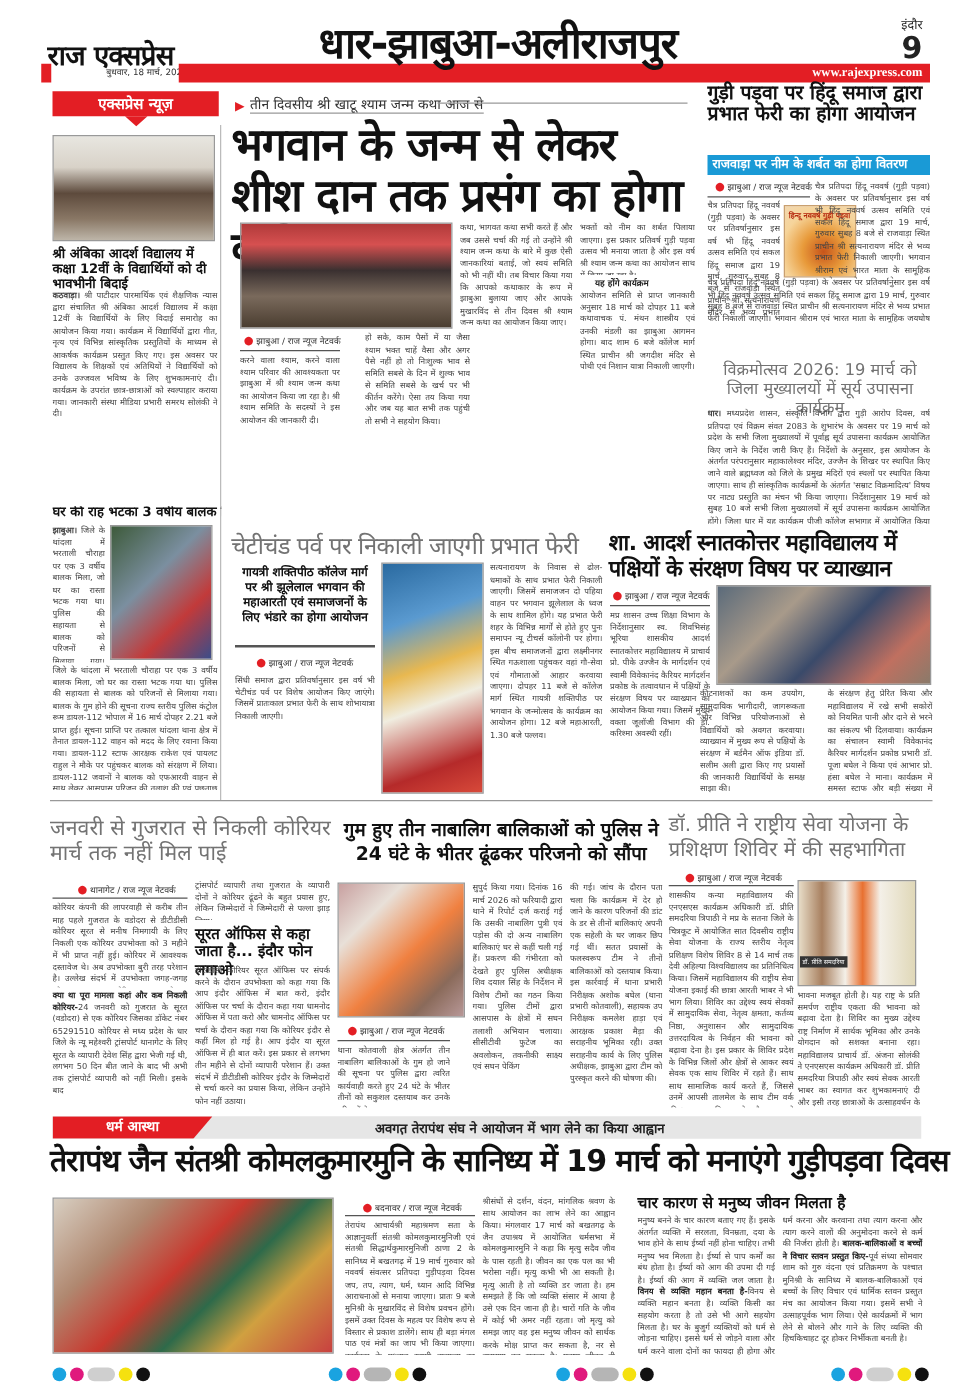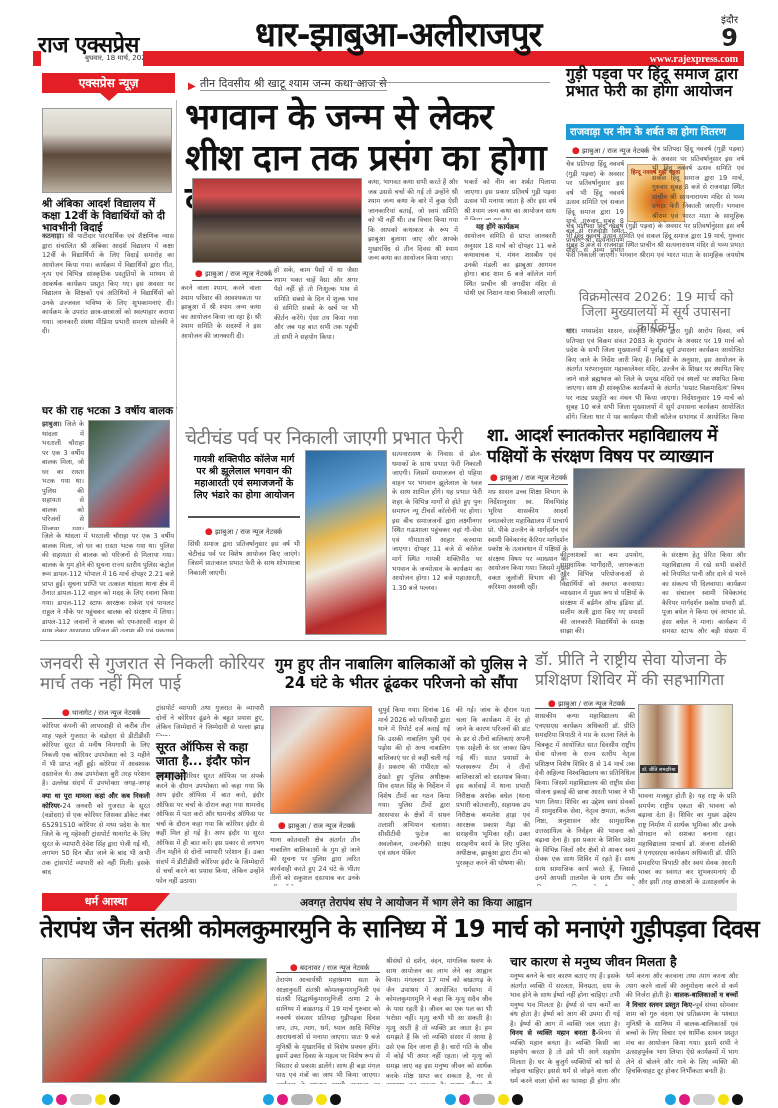--- a/index.html
+++ b/index.html
@@ -51,22 +51,22 @@
 <div class="abs photo" style="left:88px;top:420px;width:82px;height:108px;background:linear-gradient(135deg,#3d5a3a,#7b8fa0 40%,#c23a3a 70%,#3a4d8a);"></div>
 <div class="abs body-text" style="left:42px;top:532px;width:132px;height:100px;overflow:hidden;">जिले के थांदला में भरताली चौराहा पर एक 3 वर्षीय बालक मिला, जो घर का रास्ता भटक गया था। पुलिस की सहायता से बालक को परिजनों से मिलाया गया। बालक के गुम होने की सूचना राज्य स्तरीय पुलिस कंट्रोल रूम डायल-112 भोपाल में 16 मार्च दोपहर 2.21 बजे प्राप्त हुई। सूचना प्राप्ति पर तत्काल थांदला थाना क्षेत्र में तैनात डायल-112 वाहन को मदद के लिए रवाना किया गया। डायल-112 स्टाफ आरक्षक राकेश एवं पायलट राहुल ने मौके पर पहुंचकर बालक को संरक्षण में लिया। डायल-112 जवानों ने बालक को एफआरवी वाहन से साथ लेकर आसपास परिजन की तलाश की एवं पूछताछ करने पर बालक की माता उसे ढूंढते हुए मिली। बालक द्वारा पहचान और सत्यापन उपरांत मां के सुपुर्द किया गया।</div>
 
 <div class="abs" style="left:188px;top:80px;font-size:10px;color:#e31e24;">▶</div>
 <div class="abs" style="left:200px;top:75px;font-size:11px;color:#333;border-bottom:1px solid #999;">तीन दिवसीय श्री खाटू श्याम जन्म कथा आज से</div>
 <div class="abs" style="left:350px;top:82px;width:200px;height:1px;background:#999;"></div>
 <div class="abs headline" style="left:185px;top:96px;width:370px;font-size:36px;line-height:1.15;letter-spacing:-1px;">भगवान के जन्म से लेकर शीश दान तक प्रसंग का होगा वर्णन</div>
 <div class="abs photo" style="left:192px;top:178px;width:170px;height:85px;background:linear-gradient(180deg,#b03a3a 0%,#d65050 20%,#3a3030 45%,#7a6a5c 70%,#4a3d30 100%);"></div>
 <div class="abs byline" style="left:195px;top:268px;"><span class="dot">●</span> <span>झाबुआ / राज न्यूज नेटवर्क</span></div>
 <div class="abs rule" style="left:192px;top:280px;width:80px;"></div>
-<div class="abs body-text" style="left:181px;top:284px;width:80px;height:118px;overflow:hidden;">करने वाला श्याम, करने वाला श्याम परिवार की आवश्यकता पर झाबुआ में श्री श्याम जन्म कथा का आयोजन किया जा रहा है। श्री श्याम समिति के सदस्यों ने इस आयोजन की जानकारी दी।</div>
-<div class="abs body-text" style="left:274px;top:266px;width:84px;height:136px;overflow:hidden;">हो सके, काम पैसों में या जैसा श्याम भक्त चाहें वैसा और अगर पैसे नहीं हो तो निःशुल्क भाव से समिति सबसे के दिन में शुल्क भाव से समिति सबसे के खर्च पर भी कीर्तन करेंगे। ऐसा तय किया गया और जब यह बात सभी तक पहुंची तो सभी ने सहयोग किया।</div>
+<div class="abs body-text" style="left:192px;top:284px;width:80px;height:118px;overflow:hidden;">करने वाला श्याम, करने वाला श्याम परिवार की आवश्यकता पर झाबुआ में श्री श्याम जन्म कथा का आयोजन किया जा रहा है। श्री श्याम समिति के सदस्यों ने इस आयोजन की जानकारी दी।</div>
+<div class="abs body-text" style="left:292px;top:266px;width:84px;height:136px;overflow:hidden;">हो सके, काम पैसों में या जैसा श्याम भक्त चाहें वैसा और अगर पैसे नहीं हो तो निःशुल्क भाव से समिति सबसे के दिन में शुल्क भाव से समिति सबसे के खर्च पर भी कीर्तन करेंगे। ऐसा तय किया गया और जब यह बात सभी तक पहुंची तो सभी ने सहयोग किया।</div>
 <div class="abs body-text" style="left:368px;top:178px;width:90px;height:224px;overflow:hidden;">कथा, भागवत कथा सभी करते हैं और जब उससे चर्चा की गई तो उन्होंने श्री श्याम जन्म कथा के बारे में कुछ ऐसी जानकारियां बताई, जो स्वयं समिति को भी नहीं थी। तब विचार किया गया कि आपको कथाकार के रूप में झाबुआ बुलाया जाए और आपके मुखारविंद से तीन दिवस श्री श्याम जन्म कथा का आयोजन किया जाए।</div>
 <div class="abs body-text" style="left:464px;top:178px;width:92px;height:42px;overflow:hidden;">भक्तों को नीम का शर्बत पिलाया जाएगा। इस प्रकार प्रतिवर्ष गुड़ी पड़वा उत्सव भी मनाया जाता है और इस वर्ष श्री श्याम जन्म कथा का आयोजन साथ में किया जा रहा है।</div>
 <div class="abs" style="left:476px;top:222px;font-size:7px;font-weight:bold;">यह होंगे कार्यक्रम</div>
 <div class="abs body-text" style="left:464px;top:232px;width:92px;height:170px;overflow:hidden;">आयोजन समिति से प्राप्त जानकारी अनुसार 18 मार्च को दोपहर 11 बजे कथावाचक पं. मंथन शास्त्रीय एवं उनकी मंडली का झाबुआ आगमन होगा। बाद शाम 6 बजे कॉलेज मार्ग स्थित प्राचीन श्री जगदीश मंदिर से पोथी एवं निशान यात्रा निकाली जाएगी।</div>
 
 <div class="abs headline" style="left:566px;top:66px;width:180px;font-size:15.5px;">गुड़ी पड़वा पर हिंदू समाज द्वारा प्रभात फेरी का होगा आयोजन</div>
 <div class="abs" style="left:566px;top:124px;width:178px;height:16px;background:#1a9ad6;color:#fff;font-size:10px;font-weight:bold;line-height:16px;padding-left:4px;">राजवाड़ा पर नीम के शर्बत का होगा वितरण</div>
 <div class="abs byline" style="left:572px;top:145px;"><span class="dot">●</span> <span>झाबुआ / राज न्यूज नेटवर्क</span></div>
 <div class="abs rule" style="left:566px;top:157px;width:82px;"></div>
 <div class="abs" style="left:627px;top:164px;width:58px;height:58px;background:radial-gradient(circle at 55% 65%,#c7541a 0%,#e89a3a 35%,#f6d49a 70%,#f2d8b0 100%);border:1px solid #c9a070;font-size:6px;color:#b4260c;font-weight:bold;padding:3px;">हिन्दू नववर्ष गुड़ी पड़वा</div>

